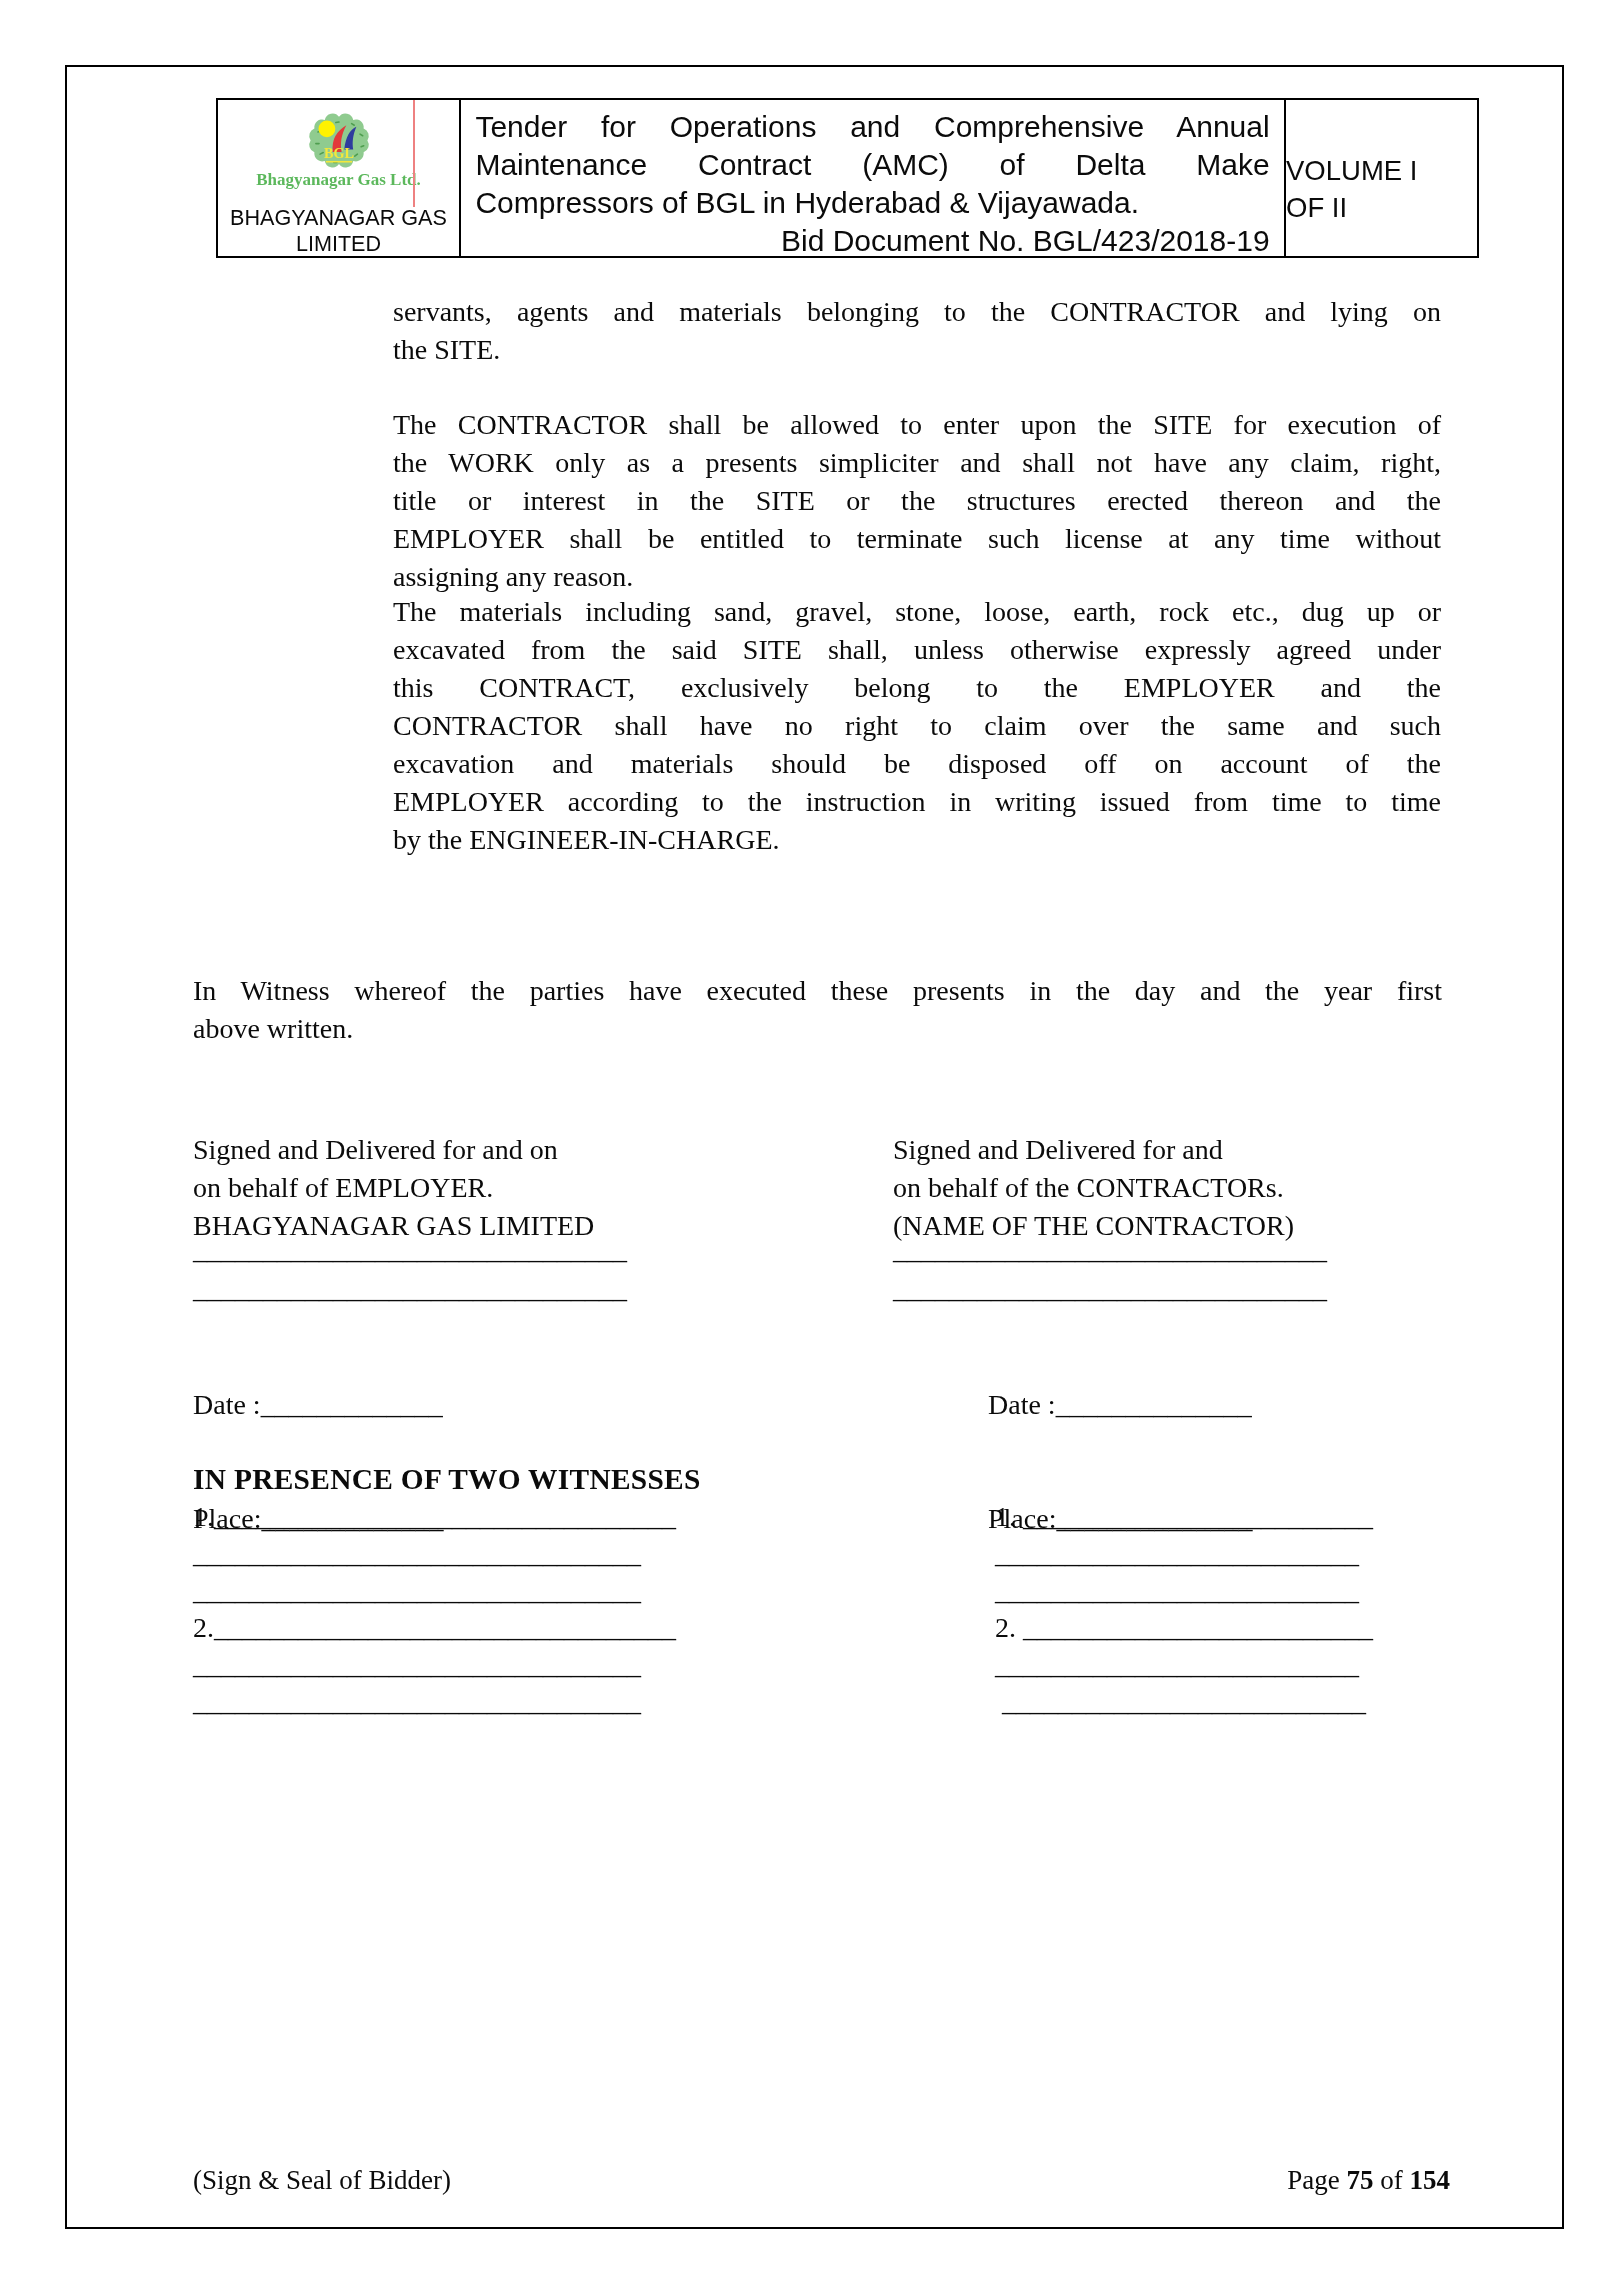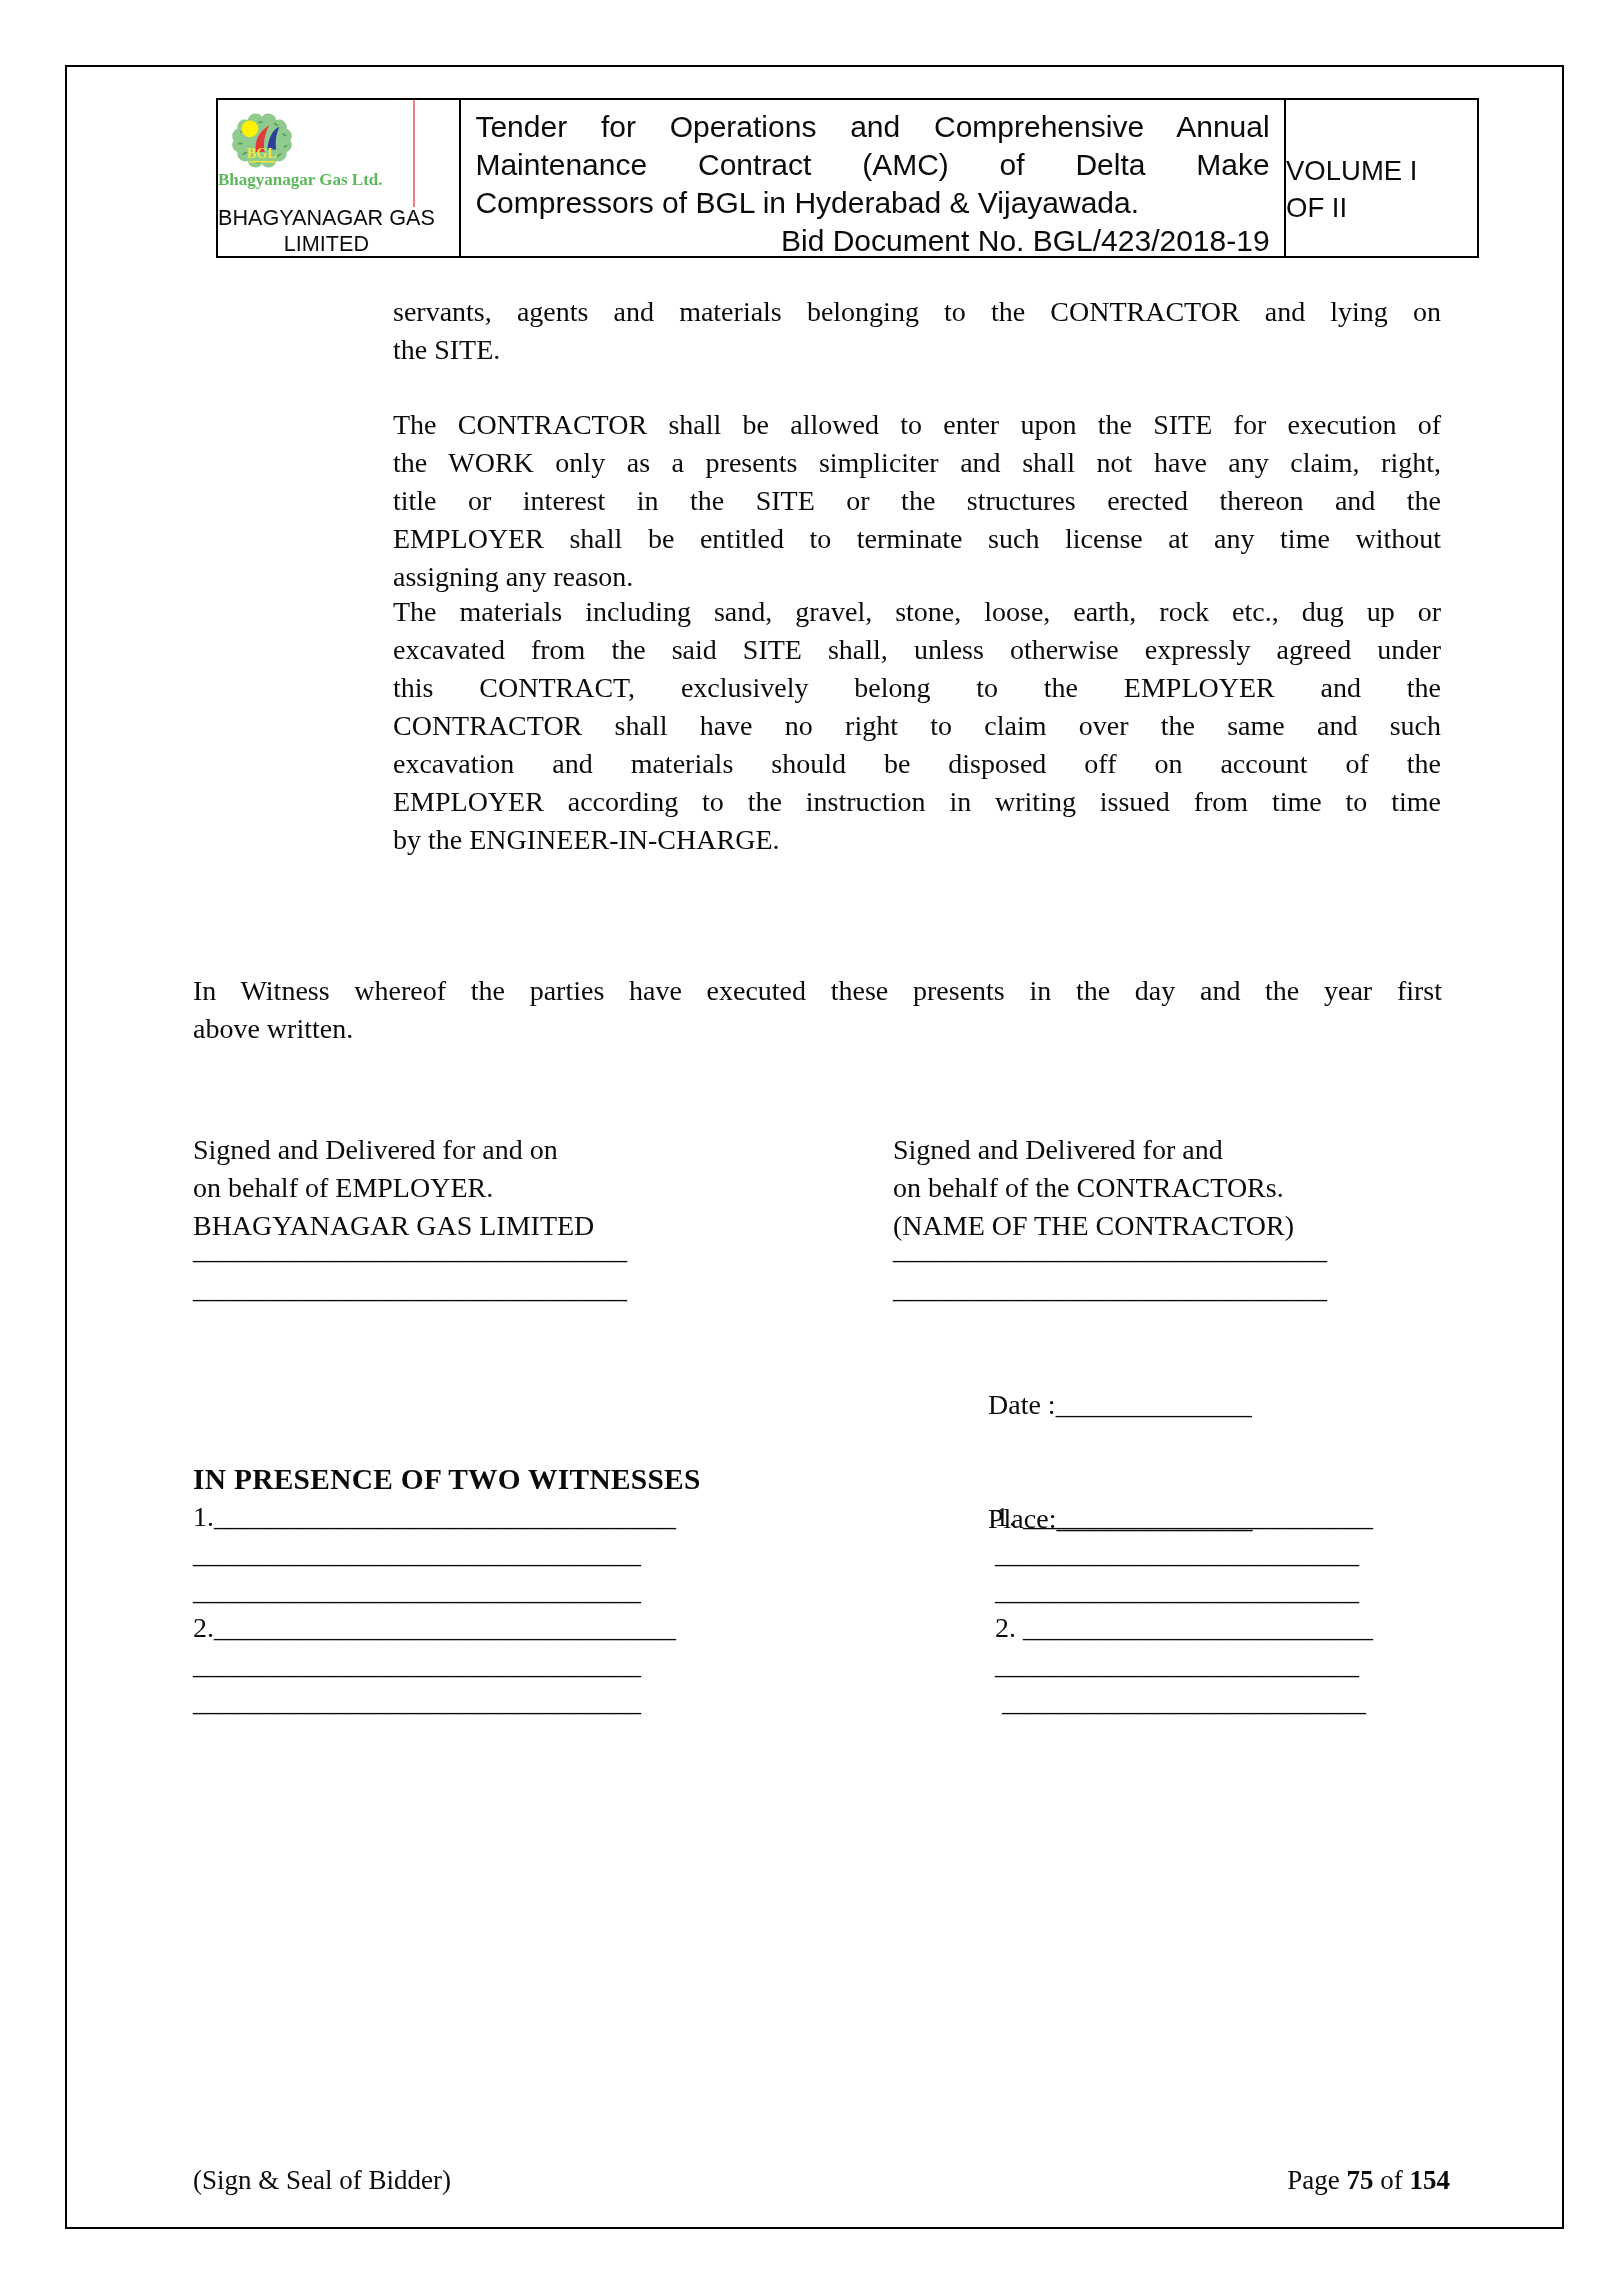--- a/index.html
+++ b/index.html
@@ -13,21 +13,21 @@
   }
   
   .header-table {
     position:absolute; left:216px; top:98px; width:1263px; height:160px;
     display:flex; border:2px solid #000; box-sizing:border-box;
     font-family:"Liberation Sans", sans-serif;
   }
   .cell { box-sizing:border-box; }
   .logo-cell {
     width:243px; border-right:2px solid #000; position:relative;
-    display:flex; flex-direction:column; align-items:flex-start; padding-top:10.5px;
+    display:flex; flex-direction:column; align-items:center; padding-top:10.5px;
   }
   .red-divider { position:absolute; right:44px; top:0; width:2px; height:107px; background:#ee8181; }
   .logo-subtitle {
     font-family:"Liberation Serif", serif; font-weight:bold;
     font-size:17px; line-height:18.3px; color:#5cb85c; margin-top:1.3px;
   }
   .logo-company {
     font-size:21.6px; line-height:25.5px; text-align:center; color:#0b0b0b; margin-top:16px;
   }
   .title-cell {
@@ -152,20 +152,24 @@
       <div class="just">In Witness whereof the parties have executed these presents in the day and the year first</div>
       <div>above written.</div>
     </div>
 
   <div class="sigblock sig-left"><div>Signed and Delivered for and on</div><div>on behalf of EMPLOYER.</div><div>BHAGYANAGAR GAS LIMITED</div></div>
   <div class="sigblock sig-right"><div>Signed and Delivered for and</div><div>on behalf of the CONTRACTORs.</div><div>(NAME OF THE CONTRACTOR)</div></div>
 
   <div class="sigblock rules-left"><div>_______________________________</div><div>_______________________________</div></div>
   <div class="sigblock rules-right"><div>_______________________________</div><div>_______________________________</div></div>
 
+  <div class="sigblock dp-left">
+    <div>Date :_____________</div>
+    <div>Place:_____________</div>
+  </div>
   <div class="sigblock dp-right">
     <div>Date :______________</div>
     <div>Place:______________</div>
   </div>
 
   <div class="w-heading">IN PRESENCE OF TWO WITNESSES</div>
   <div class="w-rows w-left"><div>1._________________________________</div><div>________________________________</div><div>________________________________</div><div>2._________________________________</div><div>________________________________</div><div>________________________________</div></div>
   <div class="w-rows w-right"><div>1. _________________________</div><div>__________________________</div><div>__________________________</div><div>2. _________________________</div><div>__________________________</div><div>&nbsp;__________________________</div></div>
 
   <div class="footer-left">(Sign &amp; Seal of Bidder)</div>

